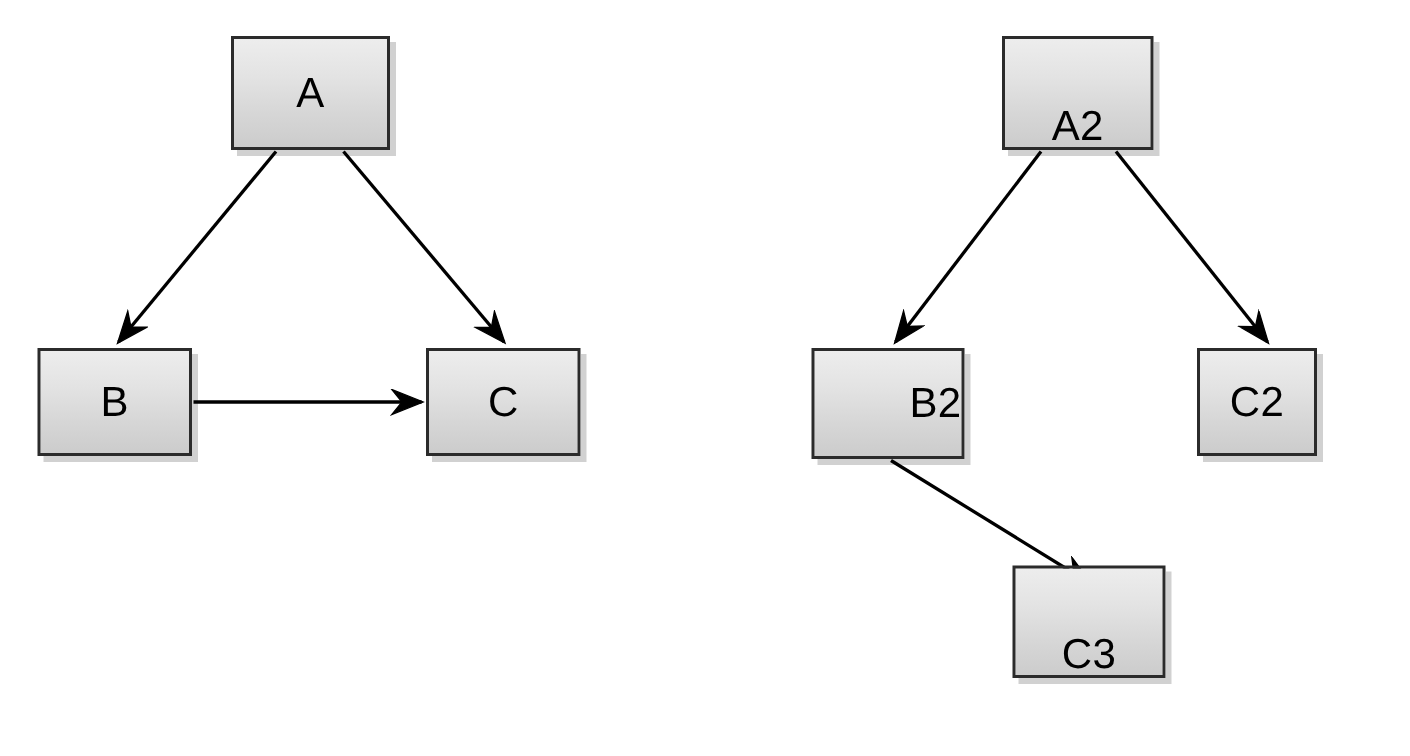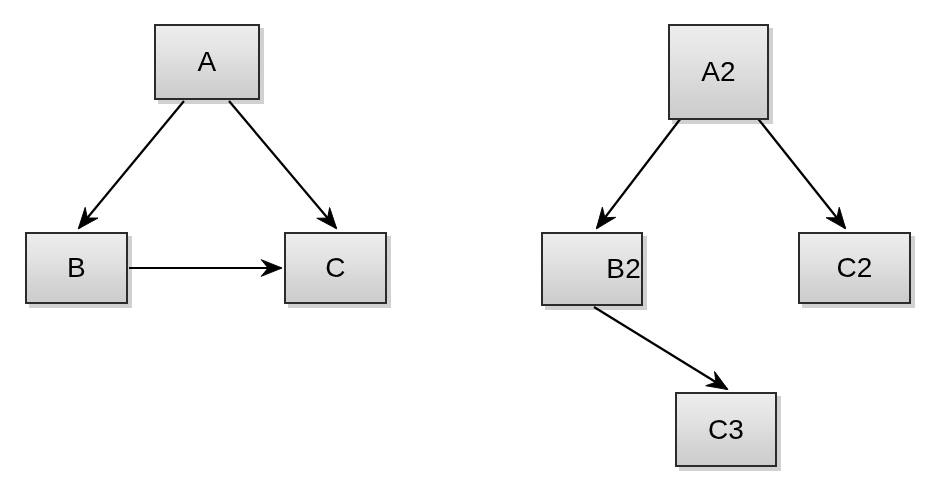--- a/index.html
+++ b/index.html
@@ -71,27 +71,27 @@
   <div id="nodes-layer">
       <div class="node" style="left: 154px; top: 24px; width: 106px; height: 76px;">
         <span class="node-label">A</span>
       </div>
       <div class="node" style="left: 25px; top: 232px; width: 103px; height: 72px;">
         <span class="node-label">B</span>
       </div>
       <div class="node" style="left: 284px; top: 232px; width: 103px; height: 72px;">
         <span class="node-label">C</span>
       </div>
-      <div class="node" style="left: 668px; top: 24px; width: 101px; height: 96px;">
+      <div class="node" style="left: 668px; top: 24px; width: 101px; height: 76px; align-items: flex-end;">
         <span class="node-label">A2</span>
       </div>
       <div class="node" style="left: 541px; top: 232px; width: 102px; height: 74px; justify-content: flex-end;">
         <span class="node-label">B2</span>
       </div>
-      <div class="node" style="left: 798px; top: 232px; width: 113px; height: 72px;">
+      <div class="node" style="left: 798px; top: 232px; width: 80px; height: 72px;">
         <span class="node-label">C2</span>
       </div>
-      <div class="node" style="left: 675px; top: 392px; width: 102px; height: 75px;">
+      <div class="node" style="left: 675px; top: 377px; width: 102px; height: 75px; align-items: flex-end;">
         <span class="node-label">C3</span>
       </div>
     </div>
 
 </div>
 
 </body></html>

